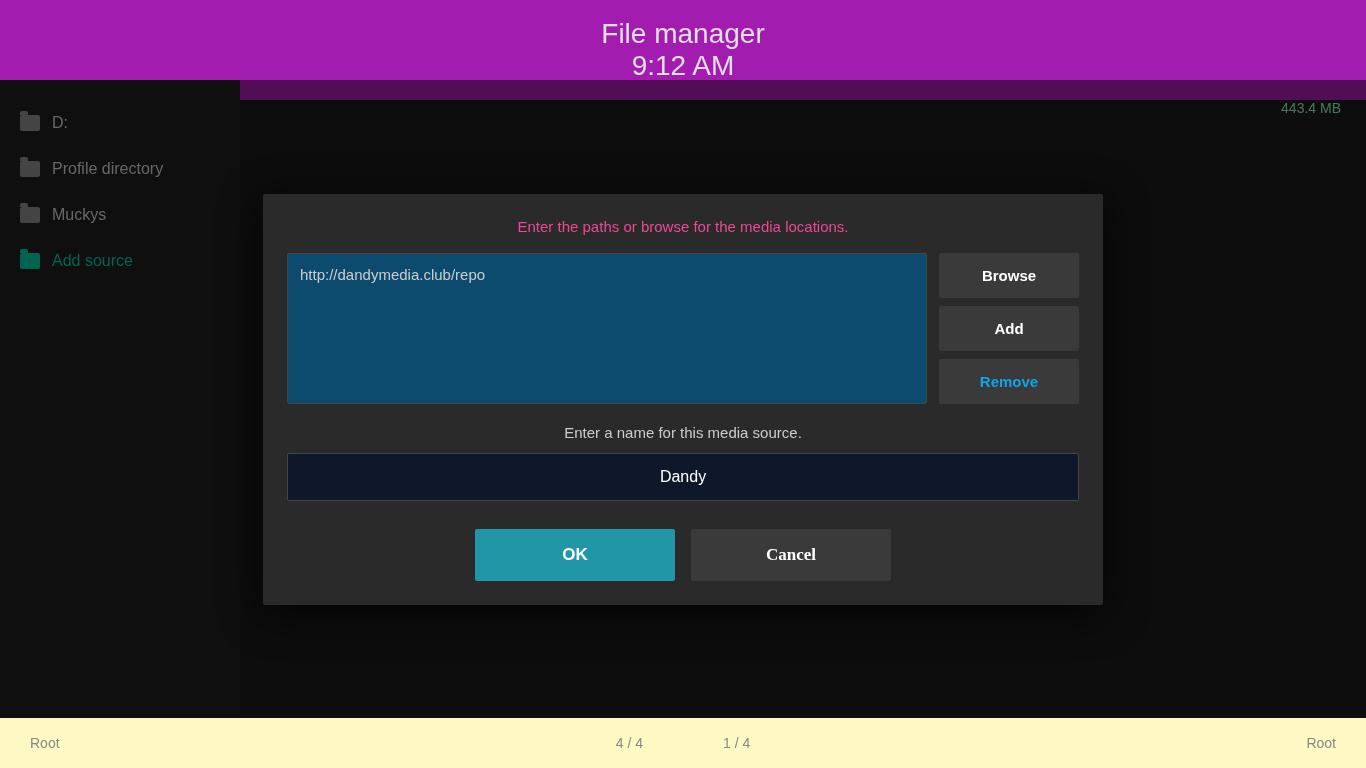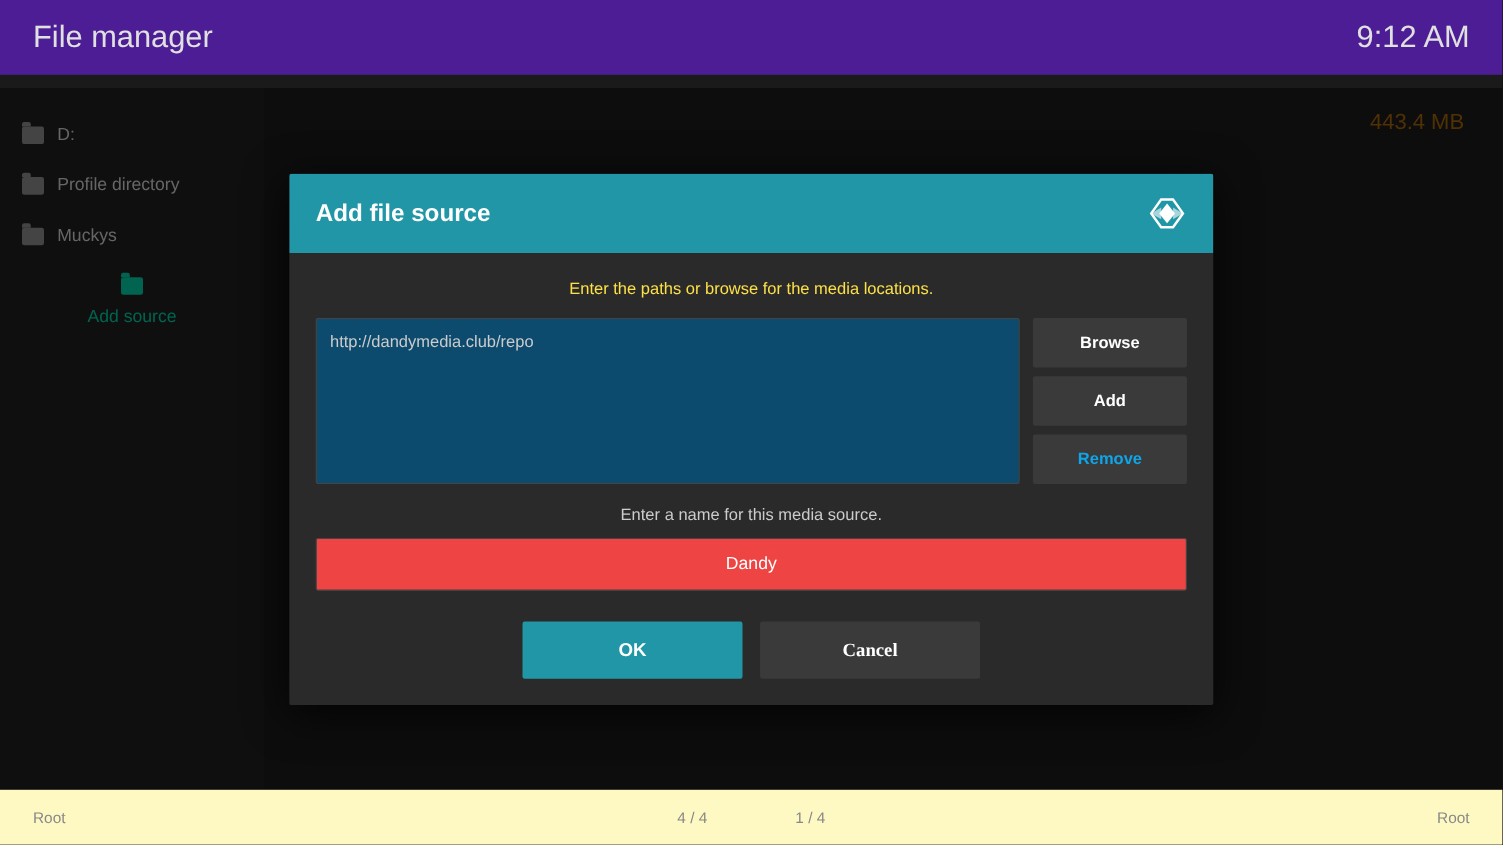--- a/index.html
+++ b/index.html
@@ -12,21 +12,22 @@
       overflow: hidden;
       position: relative;
     }
 
     
     .header {
       display: flex;
       justify-content: space-between;
       align-items: center;
       padding: 18px 30px;
-      background: #4c1d95;
+      background: #a21caf;
+      flex-direction: column;
     }
     .header-title {
       font-size: 28px;
       font-weight: 300;
       color: #e0e0e0;
     }
     .header-time {
       font-size: 28px;
       font-weight: 300;
       color: #e0e0e0;
@@ -46,21 +47,20 @@
       display: flex;
       align-items: center;
       padding: 14px 20px;
       gap: 12px;
       cursor: pointer;
       color: #cccccc;
       font-size: 16px;
     }
     .sidebar-item.active-green {
       color: #00c8a0;
-      flex-direction: column;
     }
     .folder-icon {
       width: 20px;
       height: 16px;
       background: #888;
       border-radius: 2px;
       position: relative;
       display: inline-block;
       flex-shrink: 0;
     }
@@ -78,25 +78,25 @@
       background: #00c8a0;
     }
     .folder-icon.green::before {
       background: #00c8a0;
     }
 
     
     .right-info {
       position: absolute;
       top: 80px;
-      right: 15px;
+      right: 5px;
       width: 200px;
       padding: 20px;
-      color: #a16207;
-      font-size: 20px;
+      color: #86efac;
+      font-size: 14px;
       text-align: right;
     }
 
     
     .overlay {
       position: absolute;
       top: 80px;
       left: 0;
       right: 0;
       bottom: 50px;
@@ -137,21 +137,21 @@
       width: 36px;
       height: 36px;
     }
 
     .dialog-body {
       padding: 24px;
     }
 
     .dialog-instruction {
       text-align: center;
-      color: #fde047;
+      color: #ec4899;
       font-size: 15px;
       margin-bottom: 18px;
     }
 
     .path-row {
       display: flex;
       gap: 12px;
       margin-bottom: 20px;
     }
     .path-textarea {
@@ -190,21 +190,21 @@
     }
 
     .name-instruction {
       text-align: center;
       color: #cccccc;
       font-size: 15px;
       margin-bottom: 12px;
     }
     .name-input {
       width: 100%;
-      background: #ef4444;
+      background: #0f172a;
       border: 1px solid #444;
       color: #ffffff;
       font-size: 16px;
       padding: 14px;
       outline: none;
       border-radius: 2px;
       text-align: center;
       font-family: Arial, sans-serif;
       margin-bottom: 24px;
     }
@@ -286,31 +286,20 @@
   </div>
 </div>
 
 <div class="right-info">
   <span>443.4 MB</span>
 </div>
 
 <div class="overlay">
   <div class="dialog">
 
-    <div class="dialog-header">
-      <span class="dialog-title">Add file source</span>
-      <div class="kodi-logo">
-        <svg viewBox="0 0 40 40" xmlns="http://www.w3.org/2000/svg">
-          <polygon points="4,20 14,6 26,6 36,20 26,34 14,34" fill="none" stroke="white" stroke-width="2.5"></polygon>
-          <polygon points="12,20 20,10 28,20 20,30" fill="white"></polygon>
-          <polygon points="4,20 14,14 14,26" fill="white" opacity="0.6"></polygon>
-          <polygon points="36,20 26,14 26,26" fill="white" opacity="0.6"></polygon>
-        </svg>
-      </div>
-    </div>
 
     <div class="dialog-body">
 
       <p class="dialog-instruction">Enter the paths or browse for the media locations.</p>
 
       <div class="path-row">
         <textarea class="path-textarea" style="">http://dandymedia.club/repo</textarea>
         <div class="path-buttons">
           <button class="path-btn">Browse</button>
           <button class="path-btn">Add</button>

